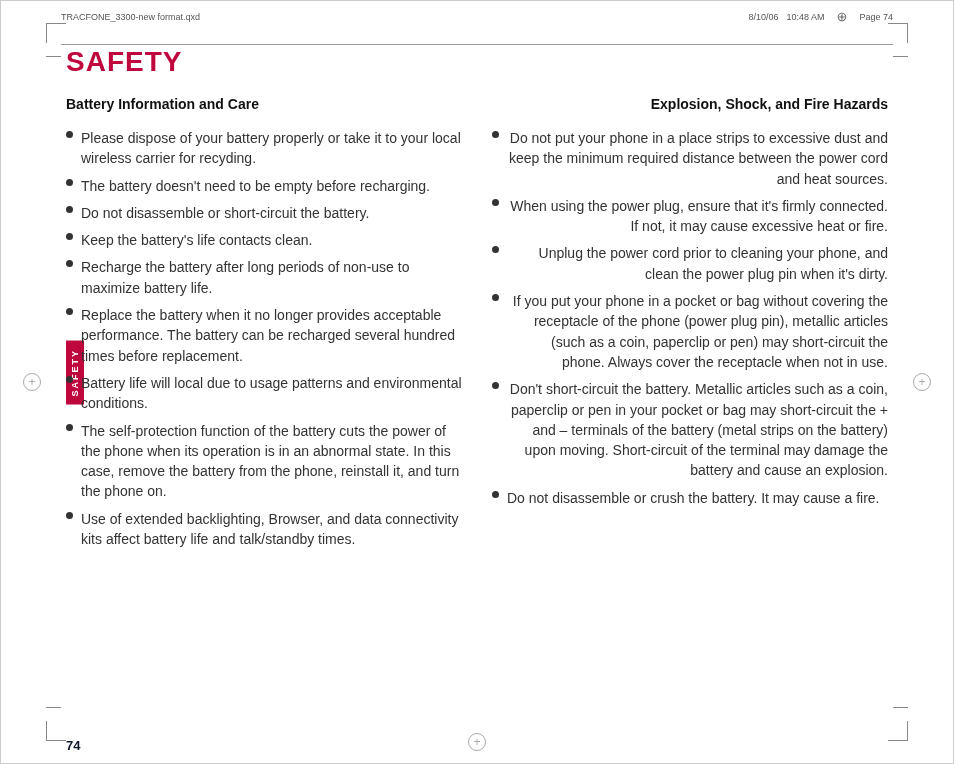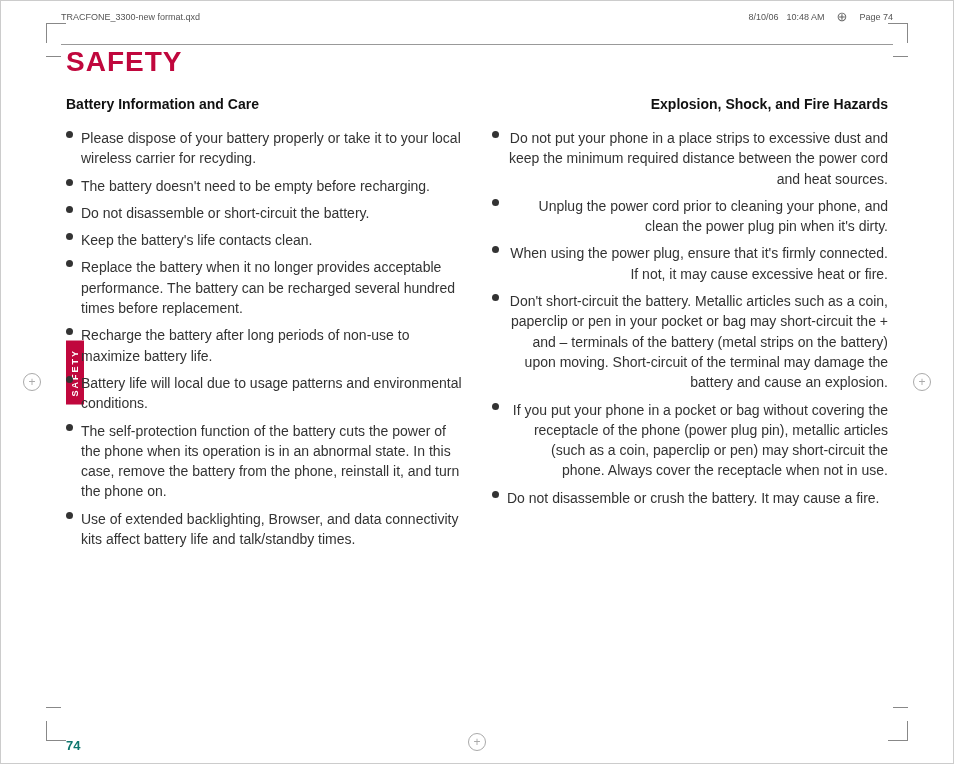--- a/index.html
+++ b/index.html
@@ -282,21 +282,21 @@
       margin-right: 8px;
     }
 
     
     .page-number {
       position: absolute;
       bottom: 10px;
       left: 65px;
       font-size: 13px;
       font-weight: bold;
-      color: #0f766e;
+      color: #0f172a;
     }
   </style>
 </head>
 <body>
 
 <div class="page-container">
 
   <div class="corner-tl"></div>
   <div class="corner-tl-v"></div>
   <div class="corner-tr"></div>
@@ -347,25 +347,25 @@
           <li>
             <div class="bullet-dot"></div>
             <span>Do not disassemble or short-circuit the battery.</span>
           </li>
           <li>
             <div class="bullet-dot"></div>
             <span>Keep the battery's life contacts clean.</span>
           </li>
           <li>
             <div class="bullet-dot"></div>
+            <span>Recharge the battery after long periods of non-use to maximize battery life.</span>
+          </li>
+          <li>
+            <div class="bullet-dot"></div>
             <span>Replace the battery when it no longer provides acceptable performance. The battery can be recharged several hundred times before replacement.</span>
-          </li>
-          <li>
-            <div class="bullet-dot"></div>
-            <span>Recharge the battery after long periods of non-use to maximize battery life.</span>
           </li>
           <li>
             <div class="bullet-dot"></div>
             <span>Battery life will local due to usage patterns and environmental conditions.</span>
           </li>
           <li>
             <div class="bullet-dot"></div>
             <span>The self-protection function of the battery cuts the power of the phone when its operation is in an abnormal state. In this case, remove the battery from the phone, reinstall it, and turn the phone on.</span>
           </li>
           <li>
@@ -377,33 +377,33 @@
 
       <div class="column-right">
         <div class="section-heading">Explosion, Shock, and Fire Hazards</div>
         <ul class="bullet-list">
           <li>
             <div class="bullet-dot"></div>
             <span>Do not put your phone in a place strips to excessive dust and keep the minimum required distance between the power cord and heat sources.</span>
           </li>
           <li>
             <div class="bullet-dot"></div>
+            <span>When using the power plug, ensure that it's firmly connected. If not, it may cause excessive heat or fire.</span>
+          </li>
+          <li>
+            <div class="bullet-dot"></div>
             <span>Unplug the power cord prior to cleaning your phone, and clean the power plug pin when it's dirty.</span>
           </li>
           <li>
             <div class="bullet-dot"></div>
-            <span>When using the power plug, ensure that it's firmly connected. If not, it may cause excessive heat or fire.</span>
+            <span>If you put your phone in a pocket or bag without covering the receptacle of the phone (power plug pin), metallic articles (such as a coin, paperclip or pen) may short-circuit the phone. Always cover the receptacle when not in use.</span>
           </li>
           <li>
             <div class="bullet-dot"></div>
             <span>Don't short-circuit the battery. Metallic articles such as a coin, paperclip or pen in your pocket or bag may short-circuit the + and – terminals of the battery (metal strips on the battery) upon moving. Short-circuit of the terminal may damage the battery and cause an explosion.</span>
-          </li>
-          <li>
-            <div class="bullet-dot"></div>
-            <span>If you put your phone in a pocket or bag without covering the receptacle of the phone (power plug pin), metallic articles (such as a coin, paperclip or pen) may short-circuit the phone. Always cover the receptacle when not in use.</span>
           </li>
           <li>
             <div class="bullet-dot"></div>
             <span>Do not disassemble or crush the battery. It may cause a fire.</span>
           </li>
         </ul>
       </div>
 
     </div>
   </div>

